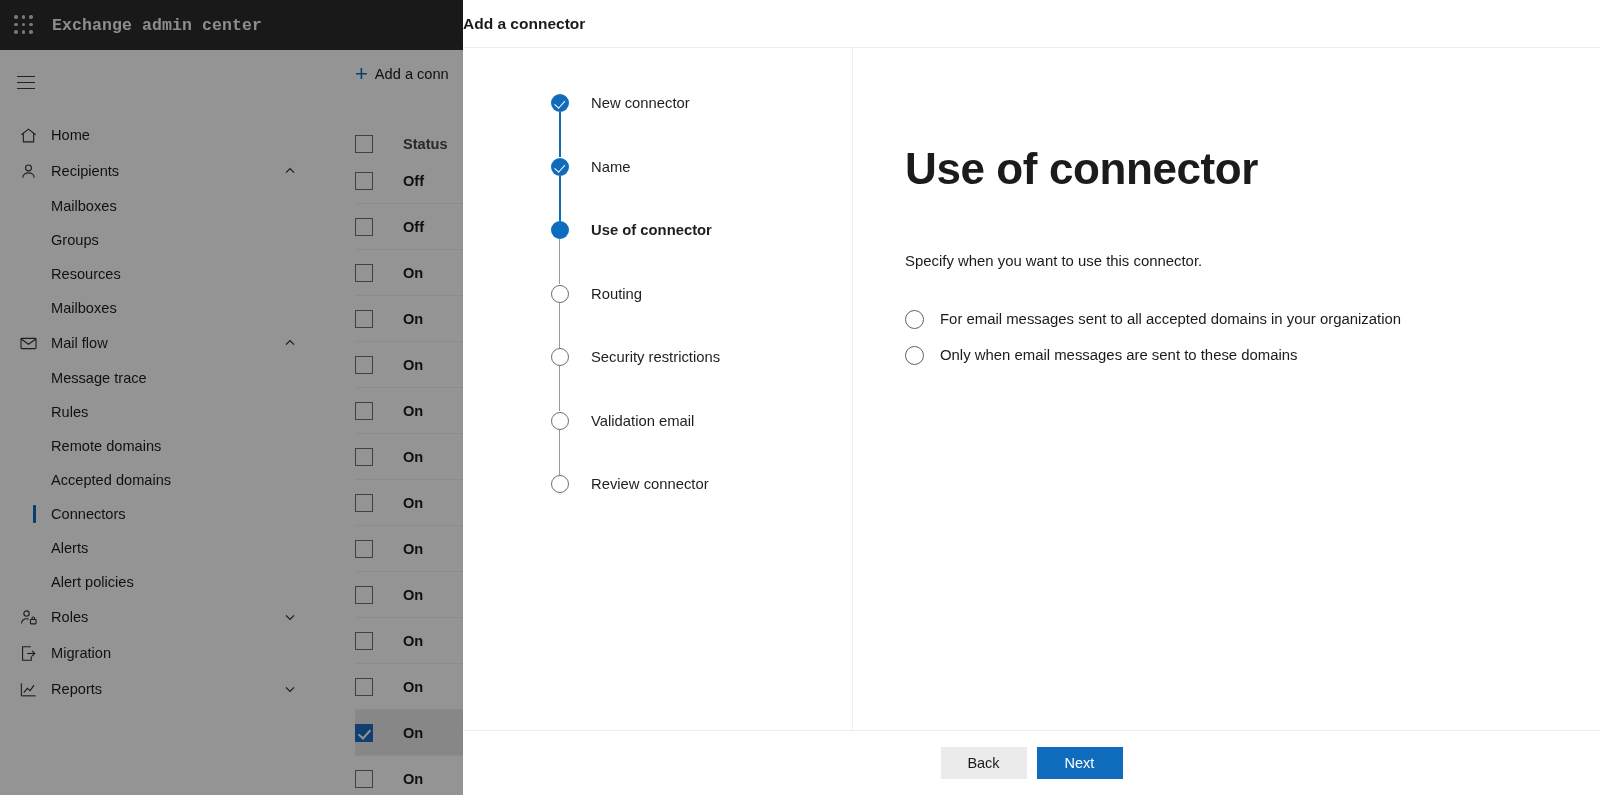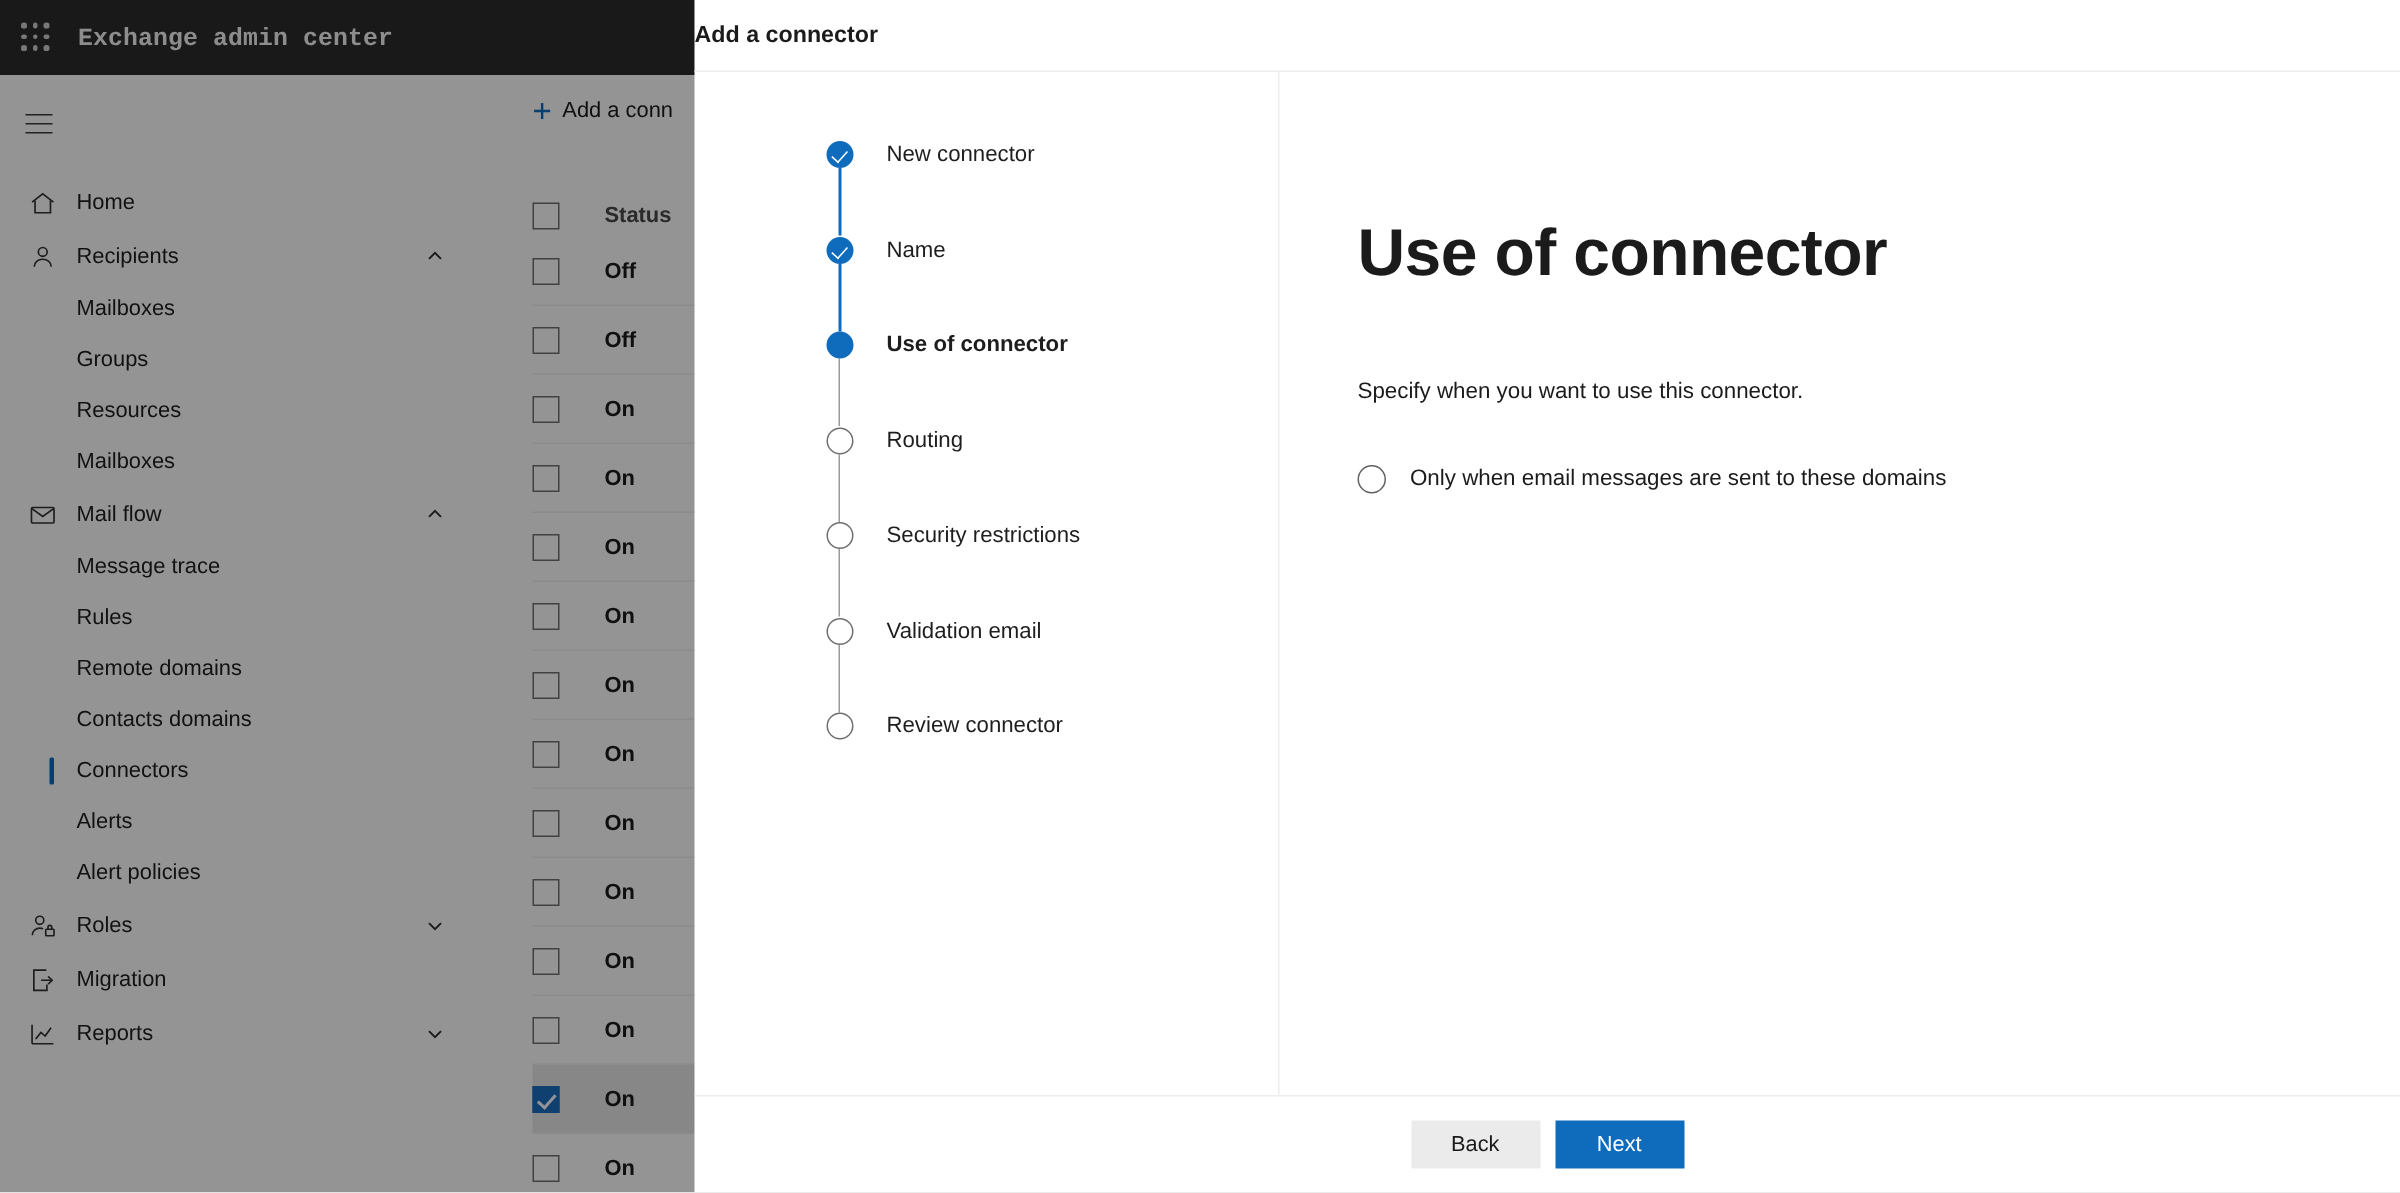--- a/index.html
+++ b/index.html
@@ -214,21 +214,21 @@
         <div class="nav-sub">
           <span>Message trace</span>
         </div>
         <div class="nav-sub">
           <span>Rules</span>
         </div>
         <div class="nav-sub">
           <span>Remote domains</span>
         </div>
         <div class="nav-sub">
-          <span>Contacts domains</span>
+          <span>Accepted domains</span>
         </div>
         <div class="nav-sub sel">
           <span>Connectors</span>
         </div>
         <div class="nav-sub">
           <span>Alerts</span>
         </div>
         <div class="nav-sub">
           <span>Alert policies</span>
         </div>
@@ -410,20 +410,24 @@
         </div>
       </div>
 
       <div class="pane">
         <h1>Use of connector</h1>
         <div class="sub">Specify when you want to use this connector.</div>
 
         <div class="radios">
           <label class="radio-row">
             <span class="radio"></span>
+            <span class="radio-lbl">For email messages sent to all accepted domains in your organization</span>
+          </label>
+          <label class="radio-row">
+            <span class="radio"></span>
             <span class="radio-lbl">Only when email messages are sent to these domains</span>
           </label>
         </div>
       </div>
 
     </div>
 
     <div class="dlg-foot">
       <button class="btn secondary">Back</button>
       <button class="btn primary">Next</button>

